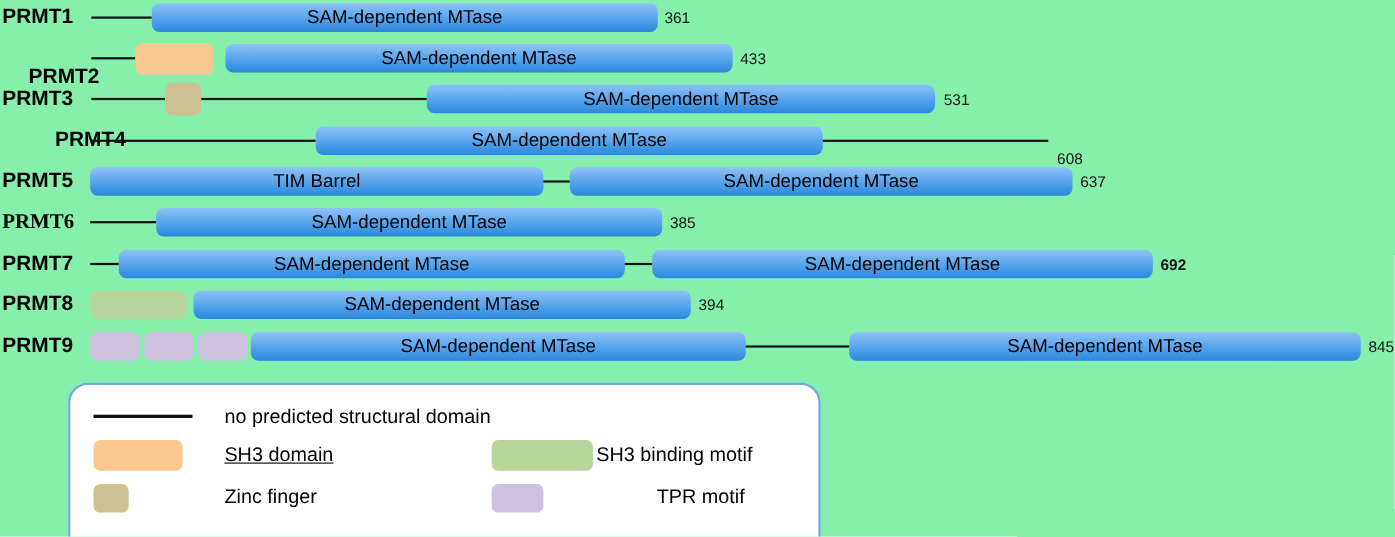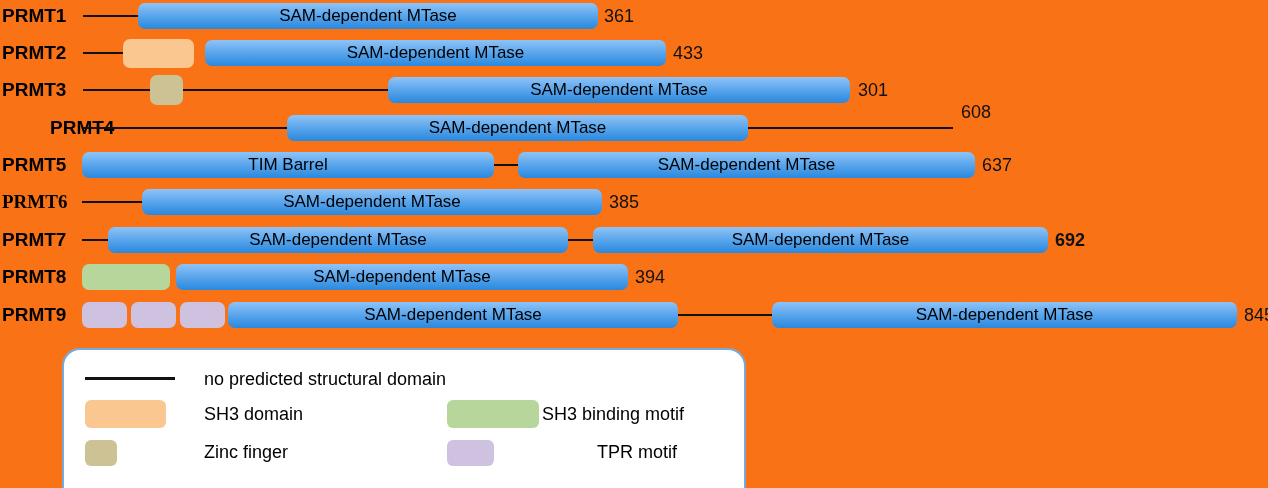--- a/index.html
+++ b/index.html
@@ -1,20 +1,20 @@
 <!DOCTYPE html>
 <html><head>
 <meta charset="utf-8">
 <style>
   html, body { margin: 0; padding: 0; background: #ffffff; }
   #figure {
     position: relative;
     width: 1268px;
     height: 488px;
-    background: #f97316;
+    background: #86efac;
     font-family: "Liberation Sans", sans-serif;
     overflow: hidden;
   }
   .row-label {
     position: absolute;
     left: 2px;
     transform: translateY(-50%);
     font-size: 19px;
     font-weight: bold;
     color: #000;
@@ -33,21 +33,21 @@
     align-items: center;
     justify-content: center;
     font-size: 17px;
     color: #000;
     white-space: nowrap;
     box-sizing: border-box;
   }
   .end-num {
     position: absolute;
     transform: translateY(-50%);
-    font-size: 18px;
+    font-size: 14px;
     color: #111;
     white-space: nowrap;
   }
   .legend-box {
     position: absolute;
     border-style: solid;
     border-width: 2px;
     border-radius: 18px;
     box-sizing: border-box;
     background: #ffffff;
@@ -72,42 +72,42 @@
 <body>
 
 <div id="figure">
   <div id="diagram">
       <div class="row-label" style="top: 16px;">PRMT1</div>
       <div class="backbone" style="left: 83px; width: 55px; top: 16px; background: rgb(17, 17, 17);"></div>
       <div class="dom" style="left: 138px; width: 460px; top: 3px; height: 26px; background: linear-gradient(rgb(143, 195, 247) 0%, rgb(79, 159, 233) 60%, rgb(42, 136, 221) 100%);">
         <span>SAM-dependent MTase</span>
       </div>
       <div class="end-num" style="left: 604px; top: 16px;">361</div>
-      <div class="row-label" style="top: 53px;">PRMT2</div>
+      <div class="row-label" style="top: 70px; margin-left: 24px;">PRMT2</div>
       <div class="backbone" style="left: 83px; width: 40px; top: 53px; background: rgb(17, 17, 17);"></div>
       <div class="dom" style="left: 123px; width: 71px; top: 38.5px; height: 29px; background: rgb(251, 199, 145);"></div>
       <div class="dom" style="left: 205px; width: 461px; top: 40px; height: 26px; background: linear-gradient(rgb(143, 195, 247) 0%, rgb(79, 159, 233) 60%, rgb(42, 136, 221) 100%);">
         <span>SAM-dependent MTase</span>
       </div>
       <div class="end-num" style="left: 673px; top: 53px;">433</div>
       <div class="row-label" style="top: 90px;">PRMT3</div>
       <div class="backbone" style="left: 83px; width: 67px; top: 90px; background: rgb(17, 17, 17);"></div>
       <div class="dom" style="left: 150px; width: 33px; top: 75px; height: 30px; background: rgb(205, 194, 147);"></div>
       <div class="backbone" style="left: 183px; width: 205px; top: 90px; background: rgb(17, 17, 17);"></div>
       <div class="dom" style="left: 388px; width: 462px; top: 77px; height: 26px; background: linear-gradient(rgb(143, 195, 247) 0%, rgb(79, 159, 233) 60%, rgb(42, 136, 221) 100%);">
         <span>SAM-dependent MTase</span>
       </div>
-      <div class="end-num" style="left: 858px; top: 90px;">301</div>
+      <div class="end-num" style="left: 858px; top: 90px;">531</div>
       <div class="row-label" style="top: 128px; margin-left: 48px;">PRMT4</div>
       <div class="backbone" style="left: 83px; width: 204px; top: 128px; background: rgb(17, 17, 17);"></div>
       <div class="dom" style="left: 287px; width: 461px; top: 115px; height: 26px; background: linear-gradient(rgb(143, 195, 247) 0%, rgb(79, 159, 233) 60%, rgb(42, 136, 221) 100%);">
         <span>SAM-dependent MTase</span>
       </div>
       <div class="backbone" style="left: 748px; width: 205px; top: 128px; background: rgb(17, 17, 17);"></div>
-      <div class="end-num" style="left: 961px; top: 112px;">608</div>
+      <div class="end-num" style="left: 961px; top: 144px;">608</div>
       <div class="row-label" style="top: 165px;">PRMT5</div>
       <div class="dom" style="left: 82px; width: 412px; top: 152px; height: 26px; background: linear-gradient(rgb(143, 195, 247) 0%, rgb(79, 159, 233) 60%, rgb(42, 136, 221) 100%);">
         <span>TIM Barrel</span>
       </div>
       <div class="backbone" style="left: 494px; width: 24px; top: 165px; background: rgb(17, 17, 17);"></div>
       <div class="dom" style="left: 518px; width: 457px; top: 152px; height: 26px; background: linear-gradient(rgb(143, 195, 247) 0%, rgb(79, 159, 233) 60%, rgb(42, 136, 221) 100%);">
         <span>SAM-dependent MTase</span>
       </div>
       <div class="end-num" style="left: 982px; top: 165px;">637</div>
       <div class="row-label" style="top: 202px; font-family: Liberation Serif, serif;">PRMT6</div>
@@ -142,21 +142,21 @@
       <div class="backbone" style="left: 678px; width: 94px; top: 315px; background: rgb(17, 17, 17);"></div>
       <div class="dom" style="left: 772px; width: 465px; top: 302px; height: 26px; background: linear-gradient(rgb(143, 195, 247) 0%, rgb(79, 159, 233) 60%, rgb(42, 136, 221) 100%);">
         <span>SAM-dependent MTase</span>
       </div>
       <div class="end-num" style="left: 1244px; top: 315px;">845</div>
     </div>
   <div id="legend" class="legend-box" style="left: 62px; top: 348px; width: 684px; height: 167px; border-color: rgb(118, 170, 221);">
       <div class="legend-line" style="left: 21px; top: 27px; width: 90px; height: 3px; background: rgb(17, 17, 17);"></div>
       <div class="legend-label" style="left: 140px; top: 29px;">no predicted structural domain</div>
       <div class="legend-swatch" style="left: 21px; top: 50px; width: 81px; height: 28px; background: rgb(251, 199, 145);"></div>
-      <div class="legend-label" style="left: 140px; top: 64px;">SH3 domain</div>
+      <div class="legend-label" style="left: 140px; top: 64px; text-decoration: underline;">SH3 domain</div>
       <div class="legend-swatch" style="left: 383px; top: 50px; width: 92px; height: 28px; background: rgb(182, 214, 155);"></div>
       <div class="legend-label" style="left: 478px; top: 64px;">SH3 binding motif</div>
       <div class="legend-swatch" style="left: 21px; top: 90px; width: 32px; height: 26px; background: rgb(205, 194, 147);"></div>
       <div class="legend-label" style="left: 140px; top: 102px;">Zinc finger</div>
       <div class="legend-swatch" style="left: 383px; top: 90px; width: 47px; height: 26px; background: rgb(207, 194, 224);"></div>
       <div class="legend-label" style="left: 501px; top: 102px; margin-left: 32px;">TPR motif</div>
     </div>
 </div>
 
 </body></html>

